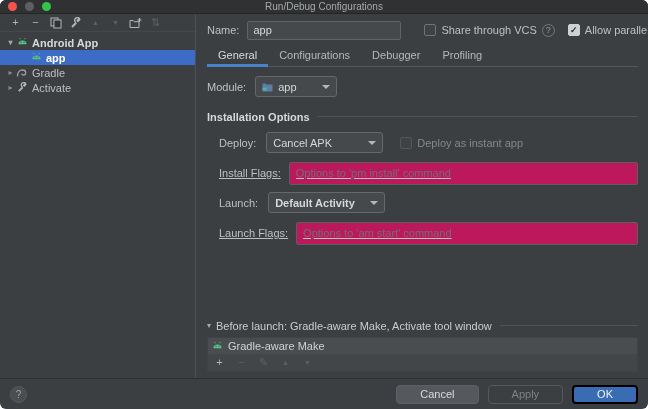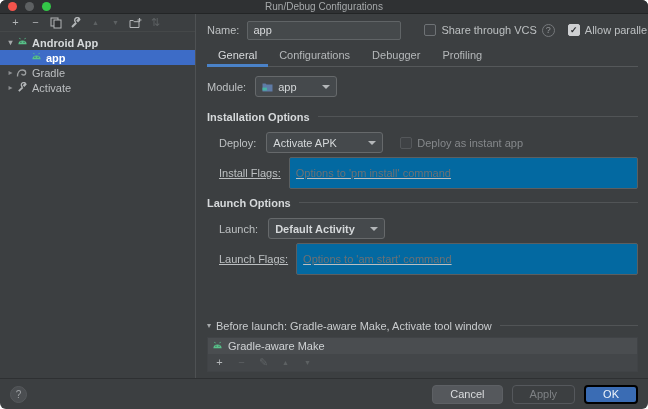--- a/index.html
+++ b/index.html
@@ -54,37 +54,37 @@
   .dd{display:inline-flex;align-items:center;height:21px;background:#45494c;border:1px solid #66696b;border-radius:3px;padding:0 6px;color:#d5d8da;gap:5px;}
   .dd .caret{width:0;height:0;border-left:4px solid transparent;border-right:4px solid transparent;border-top:4px solid #b4b7b9;margin-left:auto;}
   
   .section-h{display:flex;align-items:center;margin-top:13px;height:13px;}
   .section-h .st{font-weight:bold;color:#d6d9db;white-space:nowrap;}
   .section-h .line{flex:1;height:1px;background:#515456;margin-left:8px;}
   .indent{padding-left:12px;}
   .module-row{margin-top:9px;height:21px;}
   .ctl-row{margin-top:9px;height:21px;align-items:center;}
   .flag-row{margin-top:10px;height:20px;text-decoration:underline;}
-  .flag-input{flex:1;height:32px;background:#0369a1;border:1px solid #5b5f61;border-radius:2px;color:#d3d6d8;font-size:11px;font-family:"Liberation Sans",sans-serif;padding:0 6px;margin-left:8px;min-width:0;}
+  .flag-input{flex:1;height:23px;background:#be185d;border:1px solid #5b5f61;border-radius:2px;color:#d3d6d8;font-size:11px;font-family:"Liberation Sans",sans-serif;padding:0 6px;margin-left:8px;min-width:0;}
   .flag-input::placeholder{color:#6d7174;}
   .dim-label{color:#85888b;}
   
   .before{margin-top:auto;}
   .bl-header{display:flex;align-items:center;height:13px;}
   .bl-header .twist{font-size:8px;color:#a6a9ab;margin-right:5px;}
   .bl-header .bt{color:#c9ccce;white-space:nowrap;}
   .bl-header .line{flex:1;height:1px;background:#515456;margin-left:8px;}
   .bl-list{margin-top:5px;background:#434649;border:1px solid #404346;}
   .bl-item{display:flex;align-items:center;gap:5px;height:16px;background:#4a4d50;padding-left:4px;color:#cfd2d4;}
   .bl-tools{display:flex;align-items:center;gap:9px;height:17px;padding-left:5px;}
   
   .footer{flex:0 0 31px;border-top:1px solid #2e3032;display:flex;align-items:center;padding:0 10px;}
   .helpbtn{width:17px;height:17px;border-radius:50%;background:#4b4e51;color:#9fa2a5;font-size:10px;display:flex;align-items:center;justify-content:center;border:1px solid #56595c;}
   .fspacer{flex:1;}
-  .btn{height:19px;border-radius:4px;padding:0 17px;font-size:11px;font-family:"Liberation Sans",sans-serif;display:flex;align-items:center;margin-left:9px;}
+  .btn{height:19px;border-radius:4px;padding:0 23px;font-size:11px;font-family:"Liberation Sans",sans-serif;display:flex;align-items:center;margin-left:9px;}
   .btn.cancel{background:#55585c;color:#dadcde;border:1px solid #5d6064;}
   .btn.apply{background:transparent;color:#7e8184;border:1px solid #55585c;}
   .btn.ok{background:#3a6cb4;color:#eef3fa;border:2px solid #000000;}
   .ico-svg{display:block;}
 </style>
 </head>
 <body>
 
 <div class="window">
 
@@ -210,38 +210,34 @@
       </div>
 
       <div class="section-h">
         <span class="st">Installation Options</span>
         <span class="line"></span>
       </div>
 
       <div class="row ctl-row indent">
         <span class="lbl">Deploy:</span>
         <div class="dd" style="width:117px;margin-left:10px;">
-          <span>Activate APK</span>
+          <span>Cancel APK</span>
           <span class="caret"></span>
         </div>
         <div class="cbgroup" style="margin-left:17px;">
           <span class="cb dim"></span>
           <span class="dim-label">Deploy as instant app</span>
         </div>
       </div>
 
       <div class="row flag-row indent">
         <span class="lbl">Install Flags:</span>
         <input class="flag-input" type="text" placeholder="Options to 'pm install' command" style="">
       </div>
 
-      <div class="section-h">
-        <span class="st">Launch Options</span>
-        <span class="line"></span>
-      </div>
 
       <div class="row ctl-row indent">
         <span class="lbl">Launch:</span>
         <div class="dd" style="width:117px;margin-left:10px;font-weight:bold;">
           <span>Default Activity</span>
           <span class="caret"></span>
         </div>
       </div>
 
       <div class="row flag-row indent">

